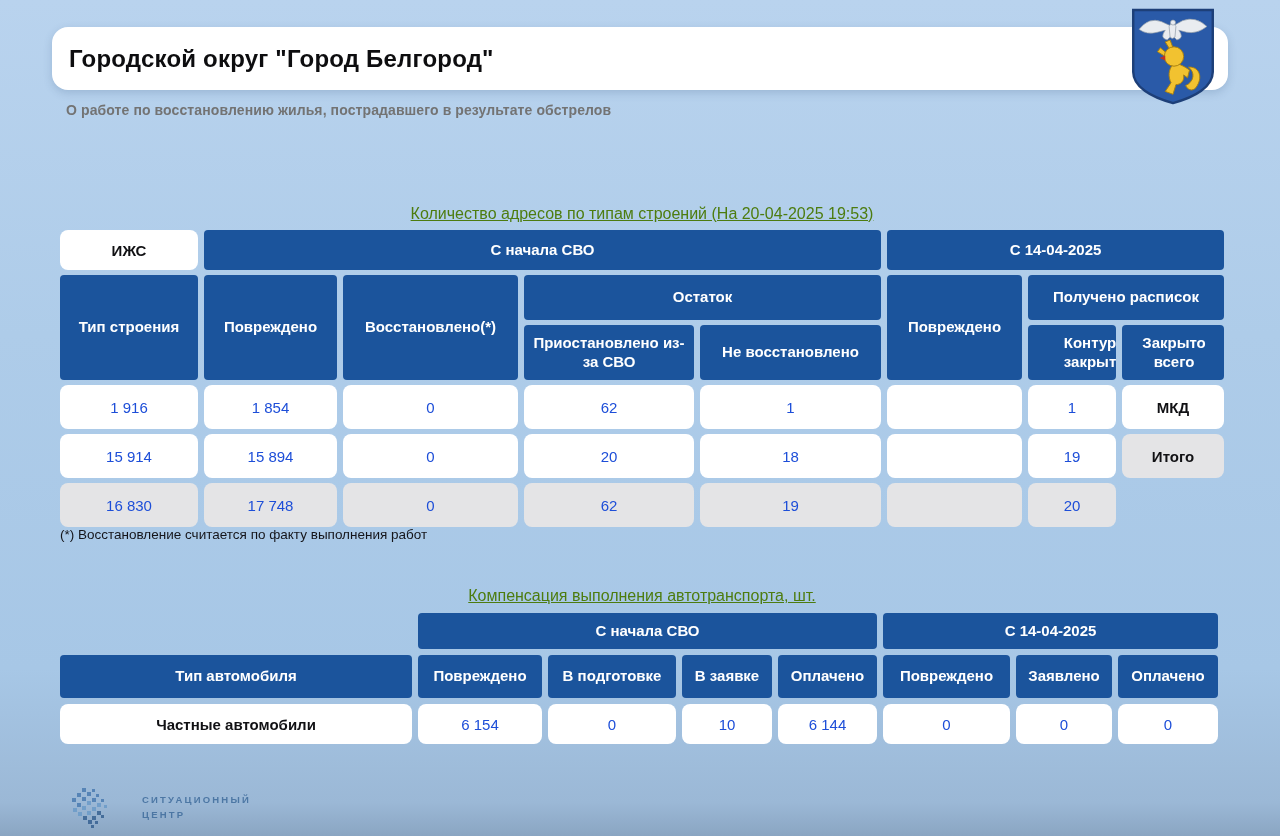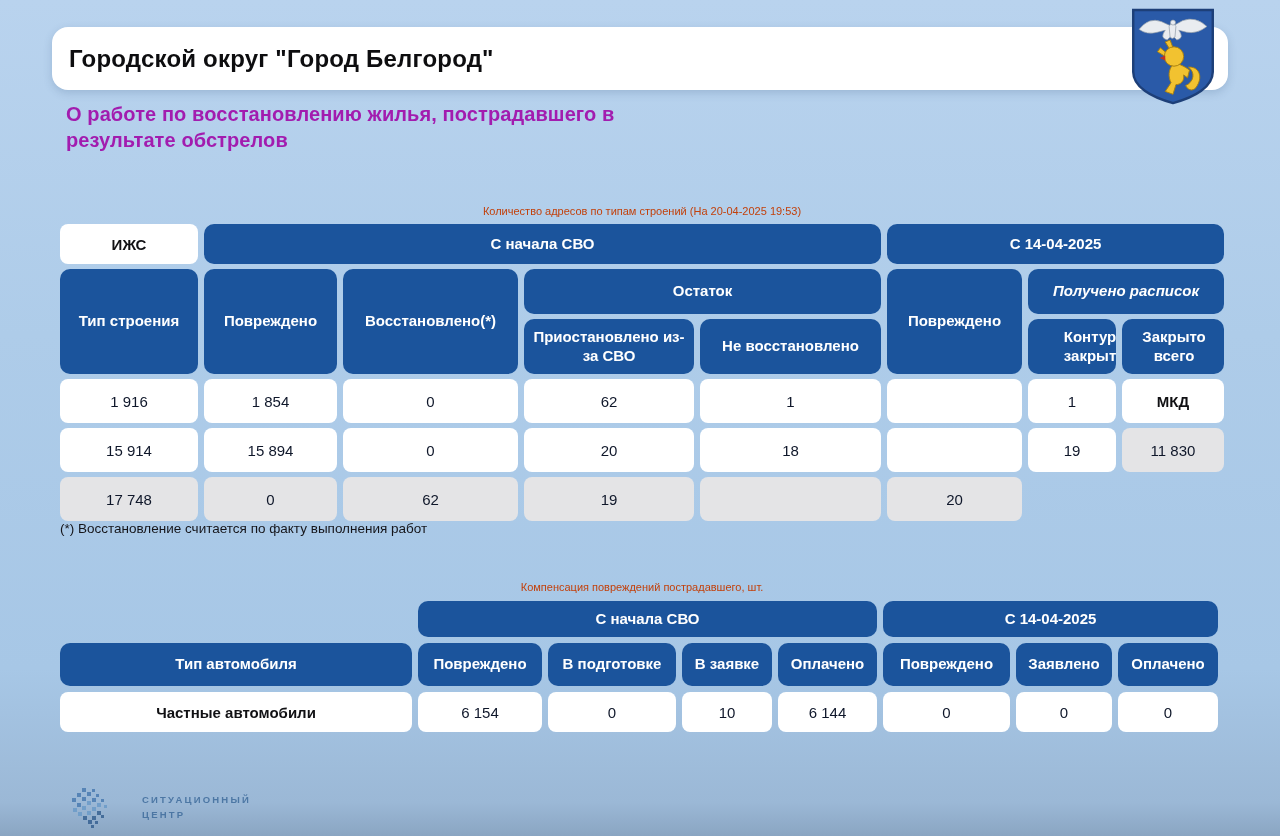--- a/index.html
+++ b/index.html
@@ -12,55 +12,55 @@
   .titlebar{
     position:absolute;left:52px;top:27px;width:1176px;height:63px;
     background:#ffffff;border-radius:16px;display:flex;align-items:center;
     padding-left:17px;box-sizing:border-box;
     box-shadow:0 3px 8px rgba(60,90,130,.22);
   }
   .titlebar h1{margin:0;font-size:24px;font-weight:bold;color:#0d0d0f;letter-spacing:.2px;}
   .arms{position:absolute;left:1129px;top:8px;width:88px;height:97px;z-index:5;}
   .subtitle{
     position:absolute;left:66px;top:101px;width:632px;
-    font-size:20px;line-height:1.32;color:#a21caf;font-weight:bold;letter-spacing:.1px;
+    font-size:14px;line-height:1.32;color:#737373;font-weight:bold;letter-spacing:.1px;
   }
   
   .content{position:absolute;left:60px;top:205px;width:1164px;}
-  .tbl-title{text-align:center;font-size:11px;color:#c2410c;margin:0 0 7px 0;}
+  .tbl-title{text-align:center;font-size:16px;color:#4d7c0f;margin:0 0 7px 0;text-decoration:underline;}
   .grid1{
     display:grid;column-gap:6px;row-gap:5px;
     grid-template-columns:138px 133px 175px 170px 181px 135px 88px 102px;
     grid-template-rows:40px 45px 55px 44px 44px 44px;
   }
   .grid2{
     display:grid;gap:6px;margin-top:8px;
     grid-template-columns:352px 124px 128px 90px 99px 127px 96px 100px;
     grid-template-rows:36px 43px 40px;
   }
   .hc{
     background:#1b549c;color:#ffffff;font-weight:bold;font-size:15px;
     display:flex;align-items:center;justify-content:center;text-align:center;
-    border-radius:10px;line-height:1.25;padding:2px 6px;box-sizing:border-box;
+    border-radius:4px;line-height:1.25;padding:2px 6px;box-sizing:border-box;
   }
   .dc{
-    background:#ffffff;color:#0f172a;font-size:15px;
+    background:#ffffff;color:#1d4ed8;font-size:15px;
     display:flex;align-items:center;justify-content:center;text-align:center;
     border-radius:8px;
   }
   .dc.lbl{font-weight:bold;color:#111114;}
   .dc.tot{background:#e4e4e6;}
   .footnote{font-size:13.5px;color:#15151a;}
   .tbl-title.second{margin-top:45px;}
   
   .g1-svo{grid-column:2/6;grid-row:1;}  .g1-since{grid-column:6/9;grid-row:1;}
   .g1-type{grid-column:1;grid-row:2/4;} .g1-dam{grid-column:2;grid-row:2/4;}
   .g1-res{grid-column:3;grid-row:2/4;}  .g1-rem{grid-column:4/6;grid-row:2;}
   .g1-sus{grid-column:4;grid-row:3;}    .g1-nres{grid-column:5;grid-row:3;}
-  .g1-dam2{grid-column:6;grid-row:2/4;} .g1-rec{grid-column:7/9;grid-row:2;font-style:italic;}
+  .g1-dam2{grid-column:6;grid-row:2/4;} .g1-rec{grid-column:7/9;grid-row:2;}
   .g1-con{grid-column:7;grid-row:3;padding-left:42px;}    .g1-clo{grid-column:8;grid-row:3;padding-left:8px;}
   .g2-svo{grid-column:2/6;grid-row:1;}  .g2-since{grid-column:6/9;grid-row:1;}
   
   .sitlogo{
     position:absolute;left:68px;top:787px;display:flex;align-items:center;gap:28px;opacity:.9;
   }
   .sitlogo .txt{
     font-size:9.5px;font-weight:bold;letter-spacing:2.2px;line-height:1.55;color:#44709f;
   }
 </style>
@@ -119,32 +119,33 @@
 
     <div class="dc lbl">МКД</div>
     <div class="dc">15 914</div>
     <div class="dc">15 894</div>
     <div class="dc">0</div>
     <div class="dc">20</div>
     <div class="dc">18</div>
     <div class="dc"></div>
     <div class="dc">19</div>
 
-    <div class="dc tot">11 830</div>
+    <div class="dc tot lbl">Итого</div>
+    <div class="dc tot">16 830</div>
     <div class="dc tot">17 748</div>
     <div class="dc tot">0</div>
     <div class="dc tot">62</div>
     <div class="dc tot">19</div>
     <div class="dc tot"></div>
     <div class="dc tot">20</div>
   </div>
 
   <div class="footnote">(*) Восстановление считается по факту выполнения работ</div>
 
-  <div class="tbl-title second">Компенсация повреждений пострадавшего, шт.</div>
+  <div class="tbl-title second">Компенсация выполнения автотранспорта, шт.</div>
 
   <div class="grid2">
     <div class="hc g2-svo">С начала СВО</div>
     <div class="hc g2-since">С 14-04-2025</div>
 
     <div class="hc" style="grid-column:1;grid-row:2">Тип автомобиля</div>
     <div class="hc" style="grid-column:2;grid-row:2">Повреждено</div>
     <div class="hc" style="grid-column:3;grid-row:2">В подготовке</div>
     <div class="hc" style="grid-column:4;grid-row:2">В заявке</div>
     <div class="hc" style="grid-column:5;grid-row:2">Оплачено</div>

